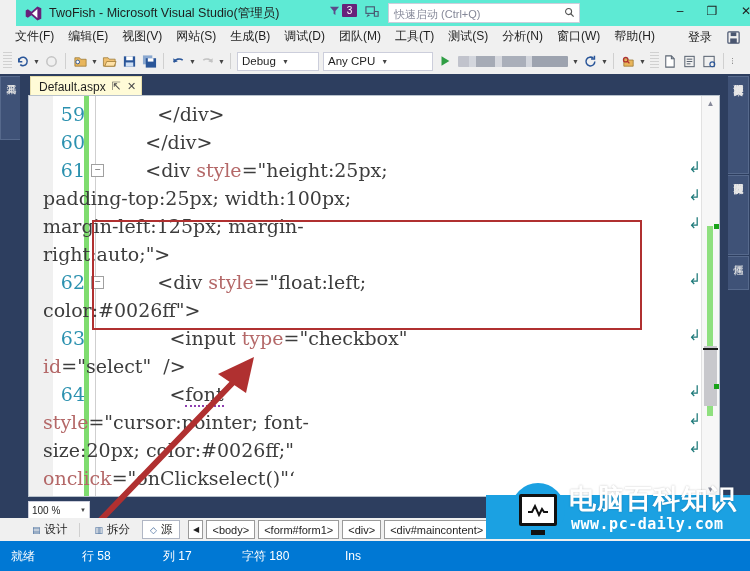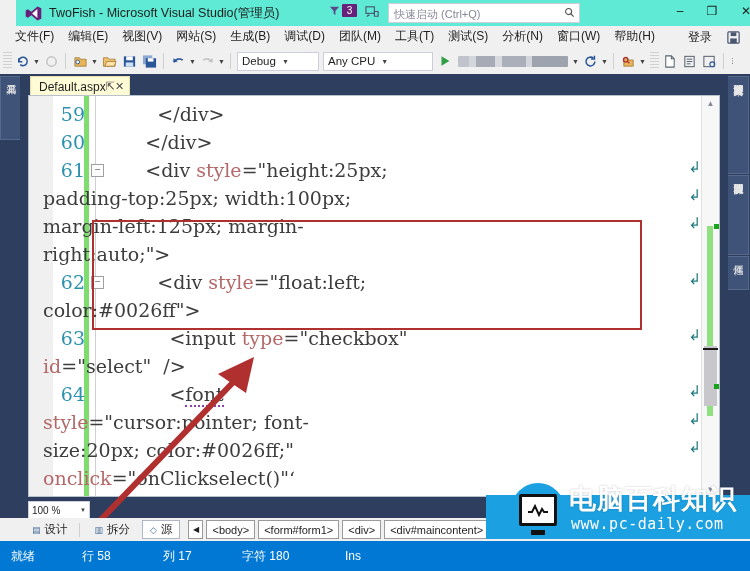--- a/index.html
+++ b/index.html
@@ -114,21 +114,21 @@
   .rt3{top:182px;height:32px;}
 
   
   .editor-wrap{
     position:absolute;left:20px;top:74px;width:708px;height:444px;background:#2d3e5f;
   }
   .tabstrip{position:absolute;left:0;top:0;width:708px;height:21px;background:#2d3e5f;}
   .doctab{
     position:absolute;left:10px;top:2px;height:19px;background:#fffbd7;
     border:1px solid #e8dfae;border-bottom:none;
-    display:flex;align-items:center;padding:0 5px 16px 8px;
+    display:flex;align-items:center;padding:0 5px 16px 8px;gap:6px;
   }
   .doctab .tt{font-size:12px;color:#1e1e1e;white-space:nowrap;}
   .tab-pin,.tab-close{font-size:11px;color:#4a4a4a;cursor:pointer;line-height:1;}
 
   .editor{
     position:absolute;left:8px;top:21px;width:690px;height:400px;
     background:#ffffff;border:1px solid #b8c2cc;overflow:hidden;
   }
   .gutter-bg{position:absolute;left:0;top:0;width:24px;height:100%;background:#f0f0f0;}
   .changebar{position:absolute;left:55px;top:0;width:5px;height:100%;background:#7fdc6f;}
@@ -225,21 +225,21 @@
   }
   .wm-mon{width:32px;height:26px;border:3.5px solid #111;border-radius:2px;background:#fff;
     display:flex;align-items:center;justify-content:center;}
   .wm-stand{position:absolute;left:50%;margin-left:-7px;bottom:2px;width:14px;height:5px;background:#111;}
   .wm-txt{
     position:absolute;left:58px;top:2px;font-size:27px;font-weight:bold;color:#fff;
     font-family:"DejaVu Sans",sans-serif;letter-spacing:1px;
     text-shadow:0 0 2px rgba(0,0,0,.25);
   }
   .wm-url{
-    position:absolute;left:60px;top:36px;font-size:15px;font-weight:normal;color:#fff;
+    position:absolute;left:60px;top:36px;font-size:15px;font-weight:bold;color:#fff;
     font-family:"DejaVu Sans Mono",monospace;letter-spacing:.5px;
   }
   .wm-bg{
     position:absolute;right:0;bottom:0;width:264px;height:44px;background:#1ba1e2;
   }
 </style>
 </head>
 <body>
 
 <div class="app">

